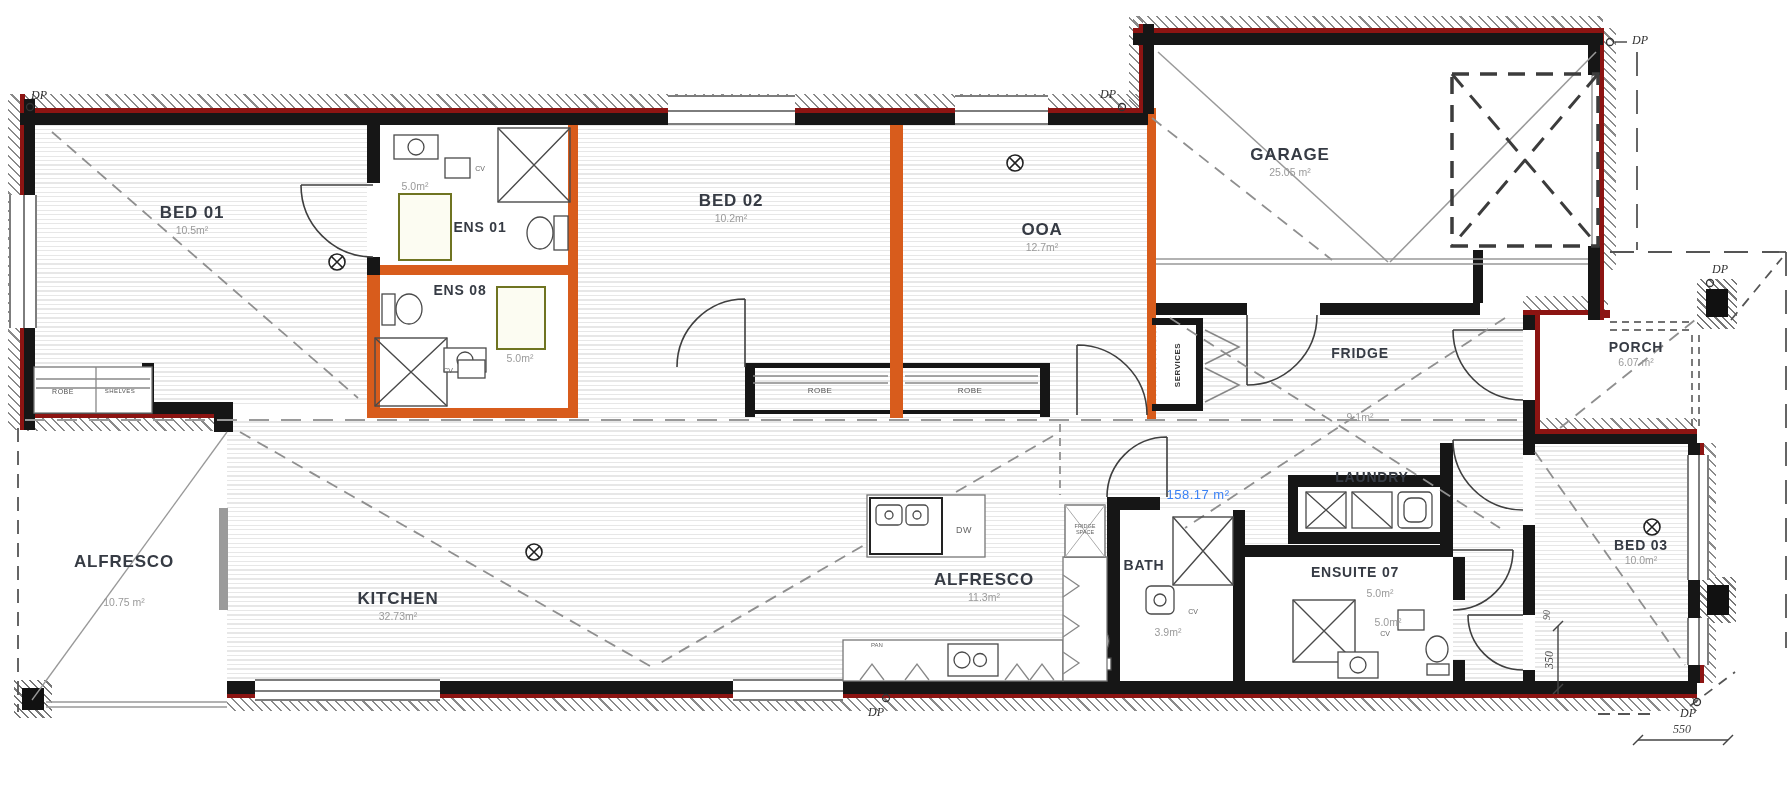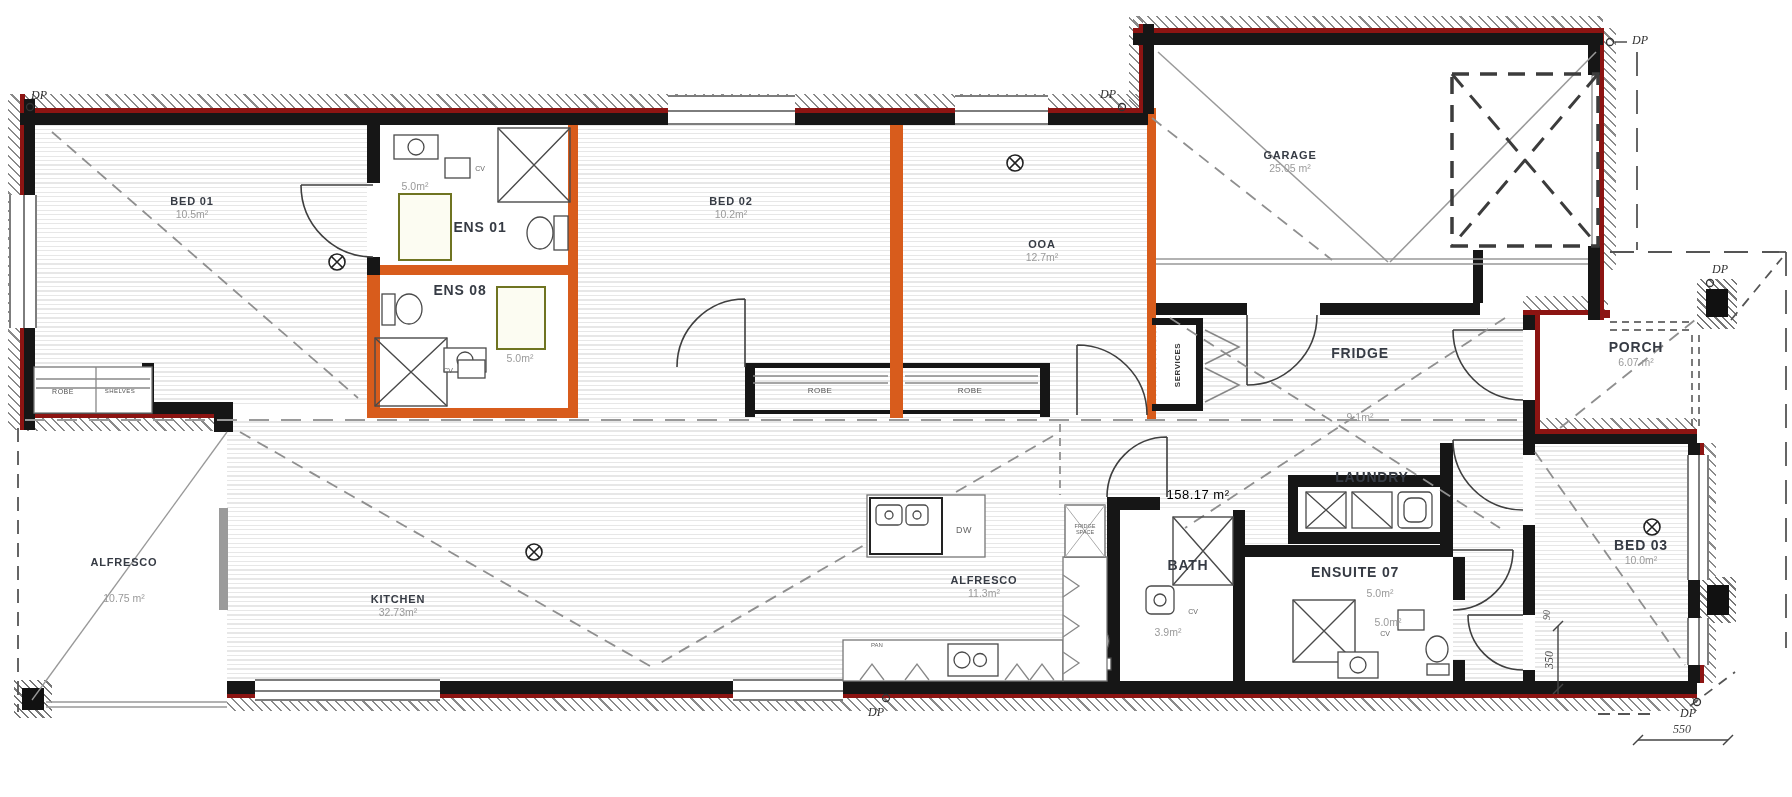--- a/index.html
+++ b/index.html
@@ -15,28 +15,28 @@
   .post{position:absolute;background:#111;z-index:7;}
   .win-h{position:absolute;background:#fff;border-top:2px solid #7d7d7d;border-bottom:2px solid #7d7d7d;z-index:8;}
   .win-h:after{content:"";position:absolute;left:0;right:0;top:50%;height:1.5px;background:#7d7d7d;}
   .win-v{position:absolute;background:#fff;border-left:2px solid #7d7d7d;border-right:2px solid #7d7d7d;z-index:8;}
   .win-v:after{content:"";position:absolute;top:0;bottom:0;left:50%;width:1.5px;background:#7d7d7d;}
   .mat{position:absolute;border:2.5px solid #6f7421;background:#fcfcf2;z-index:9;}
   .bar{position:absolute;background:#9a9a9a;z-index:6;}
   svg.overlay{position:absolute;left:0;top:0;z-index:12;pointer-events:none;}
   .lbl{position:absolute;transform:translate(-50%,-50%);text-align:center;white-space:nowrap;z-index:30;}
   .rn{font-weight:bold;font-size:14px;color:#363b44;letter-spacing:.8px;}
-  .rn.big{font-size:11px;}
+  .rn.big{font-size:17px;}
   .ra{font-size:10.5px;color:#9a9a9a;margin-top:1px;}
   .small{font-size:8px;color:#555;letter-spacing:.5px;z-index:30;}
   .tiny{font-size:6px;color:#666;}
   .rot{transform:translate(-50%,-50%) rotate(-90deg);}
   .dp{font-family:"Liberation Serif",serif;font-style:italic;font-size:12px;color:#333;}
   .dim{font-family:"Liberation Serif",serif;font-style:italic;font-size:12px;color:#444;}
-  .total{font-size:13px;color:#000000;letter-spacing:.5px;}
+  .total{font-size:13px;color:#3b82f6;letter-spacing:.5px;}
   .fridge{font-size:5.5px;color:#666;width:40px;white-space:normal;line-height:1.15;}
 </style>
 </head>
 <body>
 
 <div id="plan">
 
   <div class="floor" style="left:34px;top:112px;width:333px;height:296px"></div>
   <div class="floor" style="left:380px;top:112px;width:510px;height:306px"></div>
   <div class="floor" style="left:903px;top:112px;width:244px;height:306px"></div>
@@ -312,37 +312,37 @@
         <line x1="36" y1="379" x2="150" y2="379"></line>
         <line x1="36" y1="388" x2="150" y2="388"></line>
     </g>
 
     <g stroke="#888" stroke-width="1.6" fill="none">
       <path d="M1205,330 L1239,347 L1205,364"></path>
         <path d="M1205,368 L1239,385 L1205,402"></path>
     </g>
   </svg>
 
-  <div class="lbl" style="left:192px;top:207px">
+  <div class="lbl" style="left:192px;top:219px">
     <div class="rn big">BED 01</div>
     <div class="ra">10.5m²</div>
   </div>
   <div class="lbl" style="left:480px;top:227px">
     <div class="rn">ENS 01</div>
   </div>
   <div class="lbl ra" style="left:415px;top:185px">5.0m²</div>
   <div class="lbl" style="left:460px;top:290px">
     <div class="rn">ENS 08</div>
   </div>
   <div class="lbl ra" style="left:520px;top:357px">5.0m²</div>
   <div class="lbl" style="left:731px;top:207px">
     <div class="rn big">BED 02</div>
     <div class="ra">10.2m²</div>
   </div>
-  <div class="lbl" style="left:1042px;top:250px">
+  <div class="lbl" style="left:1042px;top:236px">
     <div class="rn big">OOA</div>
     <div class="ra">12.7m²</div>
   </div>
   <div class="lbl" style="left:1290px;top:161px">
     <div class="rn big">GARAGE</div>
     <div class="ra">25.05 m²</div>
   </div>
   <div class="lbl" style="left:1360px;top:353px">
     <div class="rn">FRIDGE</div>
   </div>
@@ -356,21 +356,21 @@
     <div class="ra" style="margin-top:24px">10.75 m²</div>
   </div>
   <div class="lbl" style="left:398px;top:605px">
     <div class="rn big">KITCHEN</div>
     <div class="ra">32.73m²</div>
   </div>
   <div class="lbl" style="left:984px;top:586px">
     <div class="rn big">ALFRESCO</div>
     <div class="ra">11.3m²</div>
   </div>
-  <div class="lbl" style="left:1188px;top:565px">
+  <div class="lbl" style="left:1144px;top:565px">
     <div class="rn">BATH</div>
   </div>
   <div class="lbl ra" style="left:1168px;top:631px">3.9m²</div>
   <div class="lbl" style="left:1355px;top:572px">
     <div class="rn">ENSUITE 07</div>
   </div>
   <div class="lbl ra" style="left:1380px;top:592px">5.0m²</div>
   <div class="lbl ra" style="left:1388px;top:621px">5.0m²</div>
   <div class="lbl" style="left:1372px;top:477px">
     <div class="rn">LAUNDRY</div>

